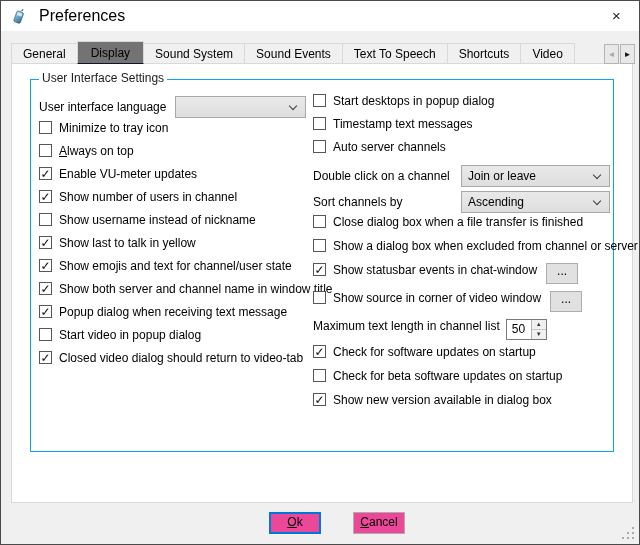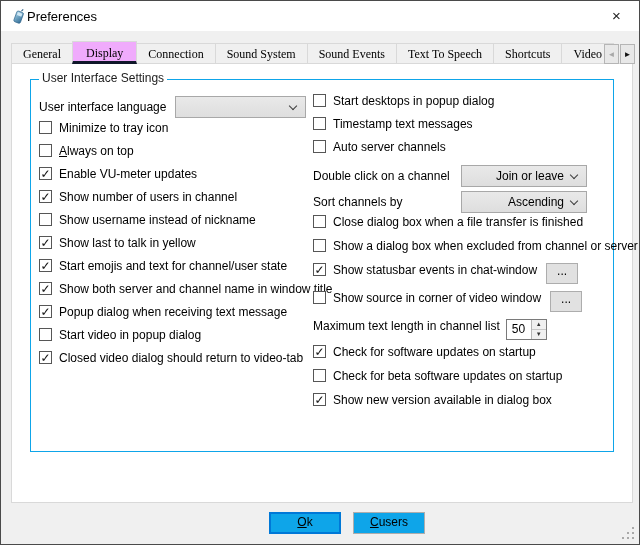--- a/index.html
+++ b/index.html
@@ -6,26 +6,26 @@
   *{box-sizing:border-box;}
   .window{
     position:relative;width:640px;height:545px;
     background:#f0f0f0;border:1px solid #4a4a4a;
     font-family:"Liberation Sans",sans-serif;font-size:12px;color:#000;
     overflow:hidden;
   }
   
   .titlebar{position:absolute;left:0;top:0;width:100%;height:30px;background:#ffffff;display:flex;align-items:center;padding-left:9px;}
   .titlebar .app-icon{width:17px;height:17px;display:inline-block;}
-  .titlebar .title{margin-left:0;font-size:13px;color:#000;}
+  .titlebar .title{margin-left:12px;font-size:16px;color:#000;}
   .close-btn{position:absolute;right:0;top:0;width:45px;height:29px;display:flex;align-items:center;justify-content:center;font-size:15px;color:#1a1a1a;background:#ffffff;}
   
-  .tabstrip{position:absolute;left:10px;top:40px;width:622px;height:23px;display:flex;align-items:flex-end;overflow:hidden;font-family:Liberation Serif, serif;}
+  .tabstrip{position:absolute;left:10px;top:40px;width:622px;height:23px;display:flex;align-items:flex-end;overflow:hidden;}
   .tab{height:21px;line-height:20px;padding:0 11px;background:#f0f0f0;border:1px solid #d9d9d9;margin-right:-1px;white-space:nowrap;position:relative;z-index:1;}
-  .tab.selected{height:23px;line-height:22px;background:#f0abfc;border-bottom:3px solid #0f172a;z-index:3;padding:0 13px;text-align:right;}
+  .tab.selected{height:23px;line-height:22px;background:#737373;border-bottom:1px solid #0f172a;z-index:3;padding:0 13px;text-align:right;}
   .tab-scrollers{position:absolute;right:4px;top:43px;height:20px;display:flex;z-index:4;}
   .tab-scroll-btn{width:15px;height:20px;background:#e8e8e8;border:1px solid #b5b5b5;display:flex;align-items:center;justify-content:center;font-size:8px;margin-left:1px;}
   .tab-scroll-btn.disabled{color:#a8a8a8;}
   .tab-scroll-btn.enabled{color:#111;}
   
   .pane{position:absolute;left:10px;top:62px;width:622px;height:440px;background:#ffffff;border:1px solid #d9d9d9;z-index:2;}
   .groupbox{position:absolute;left:18px;top:15px;width:584px;height:373px;border:1px solid #0ea5e9;padding-left:11px;}
   .legend{position:absolute;left:8px;top:-9px;background:#ffffff;padding:0 3px;color:#1c1c1c;}
   
   .col{position:absolute;}
@@ -36,29 +36,29 @@
   .crow.xtall{height:28px;}
   .cb{width:13px;height:13px;background:#fff;border:1px solid #565656;margin-right:7px;flex:0 0 13px;
       font-size:12px;line-height:12px;text-align:center;color:#101010;overflow:hidden;}
   .lbl{white-space:nowrap;}
   .fieldrow{position:relative;height:27px;line-height:27px;}
   .fieldrow.h26{height:26px;line-height:26px;}
   
   .combo{position:absolute;height:22px;background:linear-gradient(#e9e9e9,#dedede);border:1px solid #a8a8a8;line-height:20px;padding:0 22px 0 6px;}
   .combo .chev{position:absolute;right:9px;top:6px;width:6px;height:6px;border-right:1.4px solid #3c3c3c;border-bottom:1.4px solid #3c3c3c;transform:rotate(45deg);}
   .combo-lang{left:136px;top:2px;width:131px;}
-  .combo-right{left:148px;top:2px;width:126px;text-align:right;}
+  .combo-right{left:148px;top:2px;width:149px;}
   .dots-btn{width:32px;height:21px;background:#e1e1e1;border:1px solid #adadad;margin-left:9px;text-align:center;line-height:15px;font-size:12px;color:#000;flex:0 0 32px;}
   .spin{position:relative;width:41px;height:21px;border:1px solid #7a7a7a;background:#fff;margin-left:6px;flex:0 0 41px;}
   .spin .val{position:absolute;left:5px;top:0;line-height:19px;}
   .spin .btns{position:absolute;right:0;top:0;width:15px;height:19px;border-left:1px solid #b5b5b5;display:flex;flex-direction:column;}
   .spin .sbtn{flex:1;background:#f0f0f0;font-size:6px;line-height:9px;text-align:center;color:#333;}
   .spin .sbtn.up{border-bottom:1px solid #c8c8c8;}
   
-  .btn{position:absolute;top:511px;width:72px;height:22px;background:#0ea5e9;border:1px solid #adadad;text-align:center;line-height:19px;font-size:12px;}
+  .btn{position:absolute;top:511px;width:52px;height:22px;background:#ec4899;border:1px solid #adadad;text-align:center;line-height:19px;font-size:12px;}
   .btn-ok{left:268px;border:2px solid #0078d7;line-height:17px;}
   .btn-cancel{left:352px;}
   .resize-grip{position:absolute;right:4px;bottom:4px;width:13px;height:13px;
     background:
       linear-gradient(#a9a9a9,#a9a9a9) 10px 10px/2px 2px no-repeat,
       linear-gradient(#a9a9a9,#a9a9a9) 10px 5px/2px 2px no-repeat,
       linear-gradient(#a9a9a9,#a9a9a9) 10px 0px/2px 2px no-repeat,
       linear-gradient(#a9a9a9,#a9a9a9) 5px 10px/2px 2px no-repeat,
       linear-gradient(#a9a9a9,#a9a9a9) 5px 5px/2px 2px no-repeat,
       linear-gradient(#a9a9a9,#a9a9a9) 0px 10px/2px 2px no-repeat;}
@@ -87,21 +87,20 @@
     </span>
     <span class="title">Preferences</span>
   </div>
   <div class="close-btn">
       <span>×</span>
     </div>
 
   <div class="tabstrip">
     <div class="tab"><span>General</span></div>
     <div class="tab selected"><span>Display</span></div>
-    <div class="tab"><span>Connection</span></div>
     <div class="tab"><span>Sound System</span></div>
     <div class="tab"><span>Sound Events</span></div>
     <div class="tab"><span>Text To Speech</span></div>
     <div class="tab"><span>Shortcuts</span></div>
     <div class="tab"><span>Video</span></div>
   </div>
   <div class="tab-scrollers">
     <div class="tab-scroll-btn disabled">
         <span>◄</span>
       </div>
@@ -141,21 +140,21 @@
         <div class="crow">
             <span class="cb"></span>
             <span class="lbl">Show username instead of nickname</span>
           </div>
         <div class="crow">
             <span class="cb">✓</span>
             <span class="lbl">Show last to talk in yellow</span>
           </div>
         <div class="crow">
             <span class="cb">✓</span>
-            <span class="lbl">Start emojis and text for channel/user state</span>
+            <span class="lbl">Show emojis and text for channel/user state</span>
           </div>
         <div class="crow">
             <span class="cb">✓</span>
             <span class="lbl">Show both server and channel name in window title</span>
           </div>
         <div class="crow">
             <span class="cb">✓</span>
             <span class="lbl">Popup dialog when receiving text message</span>
           </div>
         <div class="crow">
@@ -239,16 +238,16 @@
         <div class="crow tall">
             <span class="cb">✓</span>
             <span class="lbl">Show new version available in dialog box</span>
           </div>
       </div>
 
     </div>
   </div>
 
   <div class="btn btn-ok"><u>O</u><span>k</span></div>
-  <div class="btn btn-cancel"><u>C</u><span>users</span></div>
+  <div class="btn btn-cancel"><u>C</u><span>ancel</span></div>
 
   <div class="resize-grip"></div>
 </div>
 
 </body></html>

